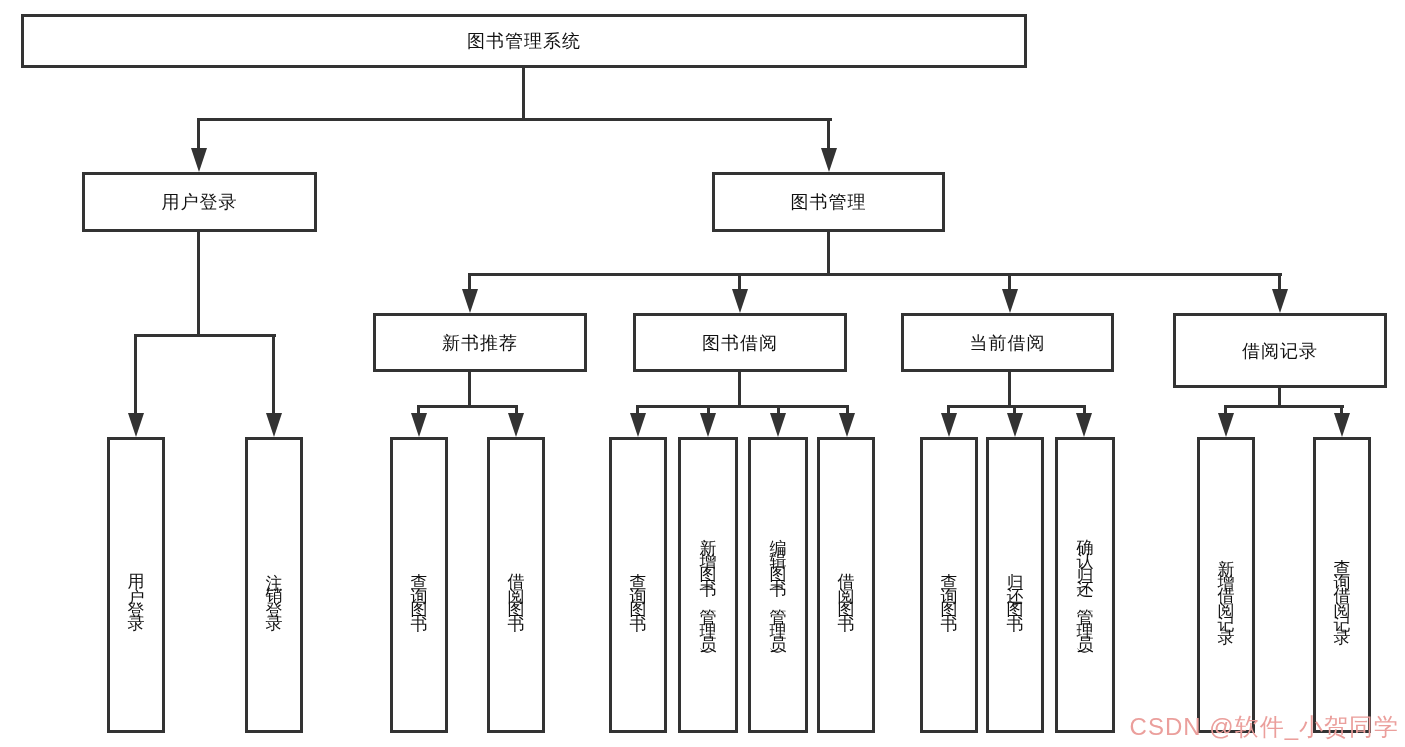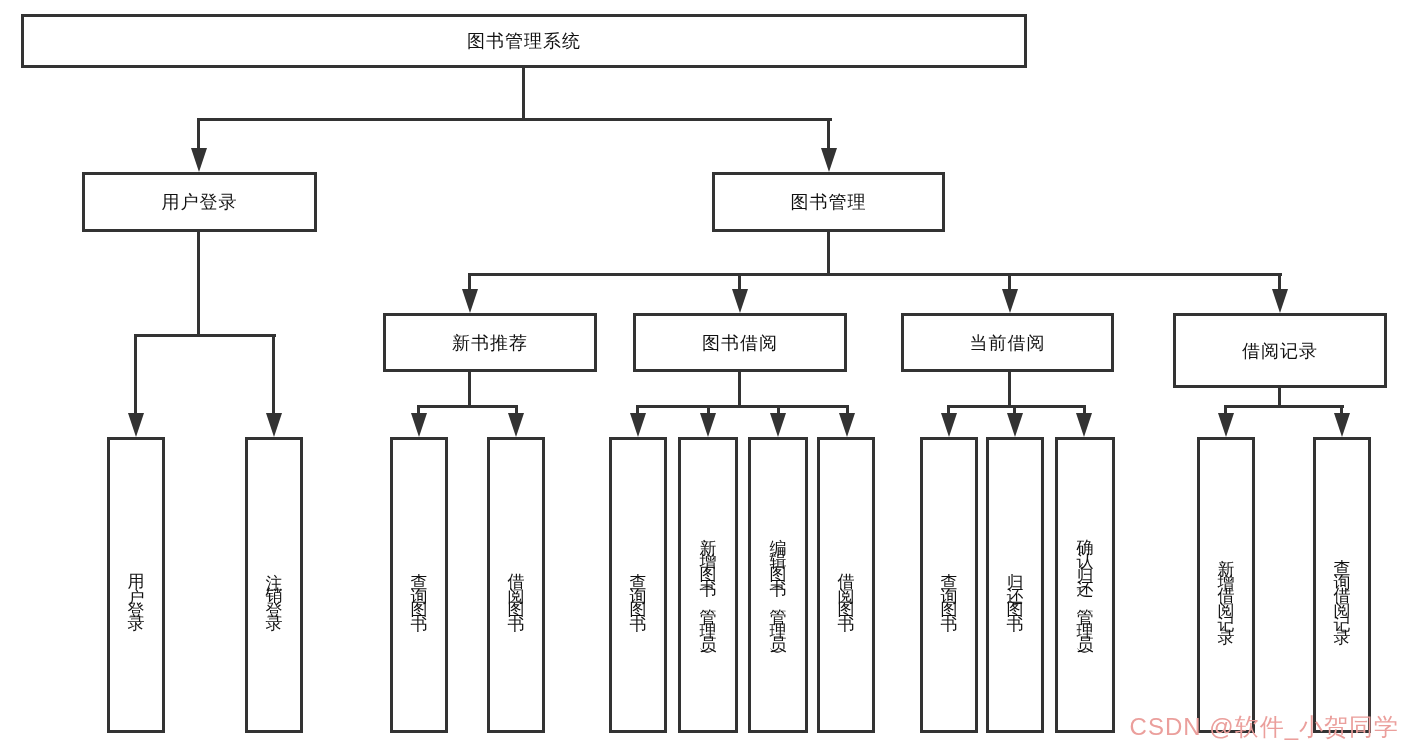--- a/index.html
+++ b/index.html
@@ -112,21 +112,21 @@
   <div class="ah" style="left:1218px;top:413px"></div>
   <div class="v" style="left:1340px;top:405px;height:12px"></div>
   <div class="ah" style="left:1334px;top:413px"></div>
 
   <div class="node" style="left:21px;top:14px;width:1006px;height:54px">图书管理系统</div>
 
   <div class="node" style="left:82px;top:172px;width:235px;height:60px">用户登录</div>
 
   <div class="node" style="left:712px;top:172px;width:233px;height:60px">图书管理</div>
 
-  <div class="node" style="left:383px;top:313px;width:214px;height:59px">新书推荐</div>
+  <div class="node" style="left:373px;top:313px;width:214px;height:59px">新书推荐</div>
 
   <div class="node" style="left:901px;top:313px;width:213px;height:59px">当前借阅</div>
 
   <div class="node" style="left:633px;top:313px;width:214px;height:59px">图书借阅</div>
 
   <div class="node" style="left:1173px;top:313px;width:214px;height:75px">借阅记录</div>
 
   <div class="node leaf" style="left:107px;top:437px;width:58px;height:296px">用户登录</div>
 
   <div class="node leaf" style="left:245px;top:437px;width:58px;height:296px">注销登录</div>

